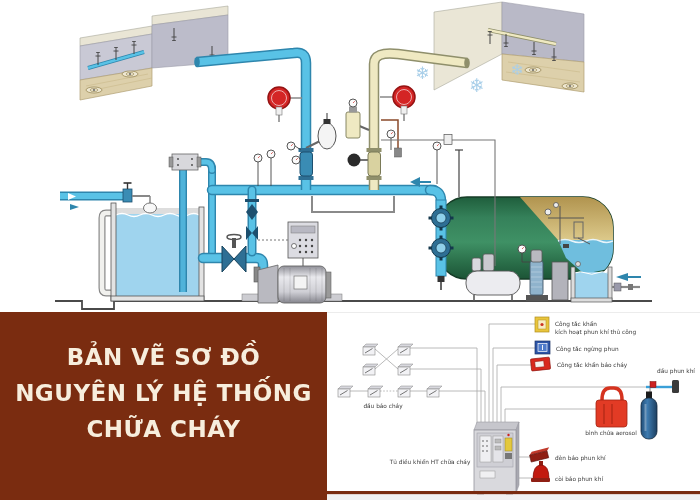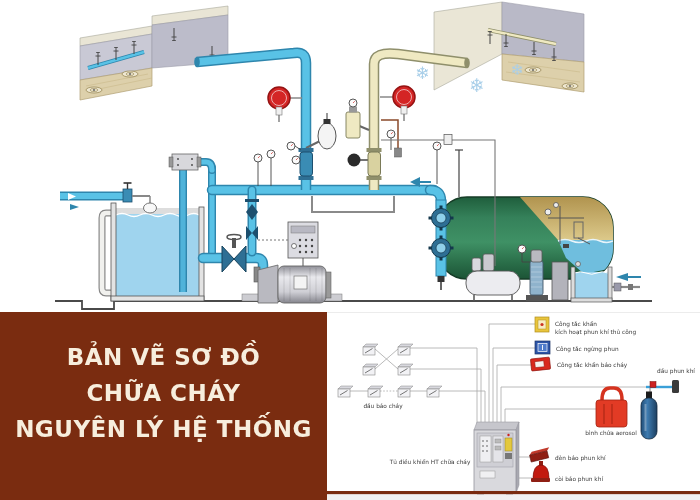--- a/index.html
+++ b/index.html
@@ -351,22 +351,22 @@
       <line x1="612" y1="287" x2="640" y2="287" stroke="#888" stroke-width="2.2"></line>
       <rect x="614" y="283" width="7" height="8" fill="#99a" stroke="#555" stroke-width="0.5"></rect>
       <rect x="628" y="284" width="5" height="6" fill="#777"></rect>
       <polygon points="616,277 628,273 628,281" fill="#2e86ad"></polygon>
       <line x1="628" y1="277" x2="641" y2="277" stroke="#2e86ad" stroke-width="2"></line>
     </g>
   </svg>
 
   <div class="title-box">
     <div class="title-line">BẢN VẼ SƠ ĐỒ</div>
+    <div class="title-line">NGUYÊN LÝ HỆ THỐNG</div>
     <div class="title-line">CHỮA CHÁY</div>
-    <div class="title-line">NGUYÊN LÝ HỆ THỐNG</div>
   </div>
 
   <div class="alarm-panel">
     <svg width="373" height="188" viewBox="327 312 373 188">
       <defs>
         <g id="det">
           <polygon points="0,3 3,0 15,0 12,3" fill="#d8d8de" stroke="#888" stroke-width="0.5"></polygon>
           <rect x="0" y="3" width="12" height="8" fill="#f2f2f5" stroke="#888" stroke-width="0.6"></rect>
           <line x1="2" y1="9" x2="9.5" y2="4.5" stroke="#555" stroke-width="0.8"></line>
         </g>

